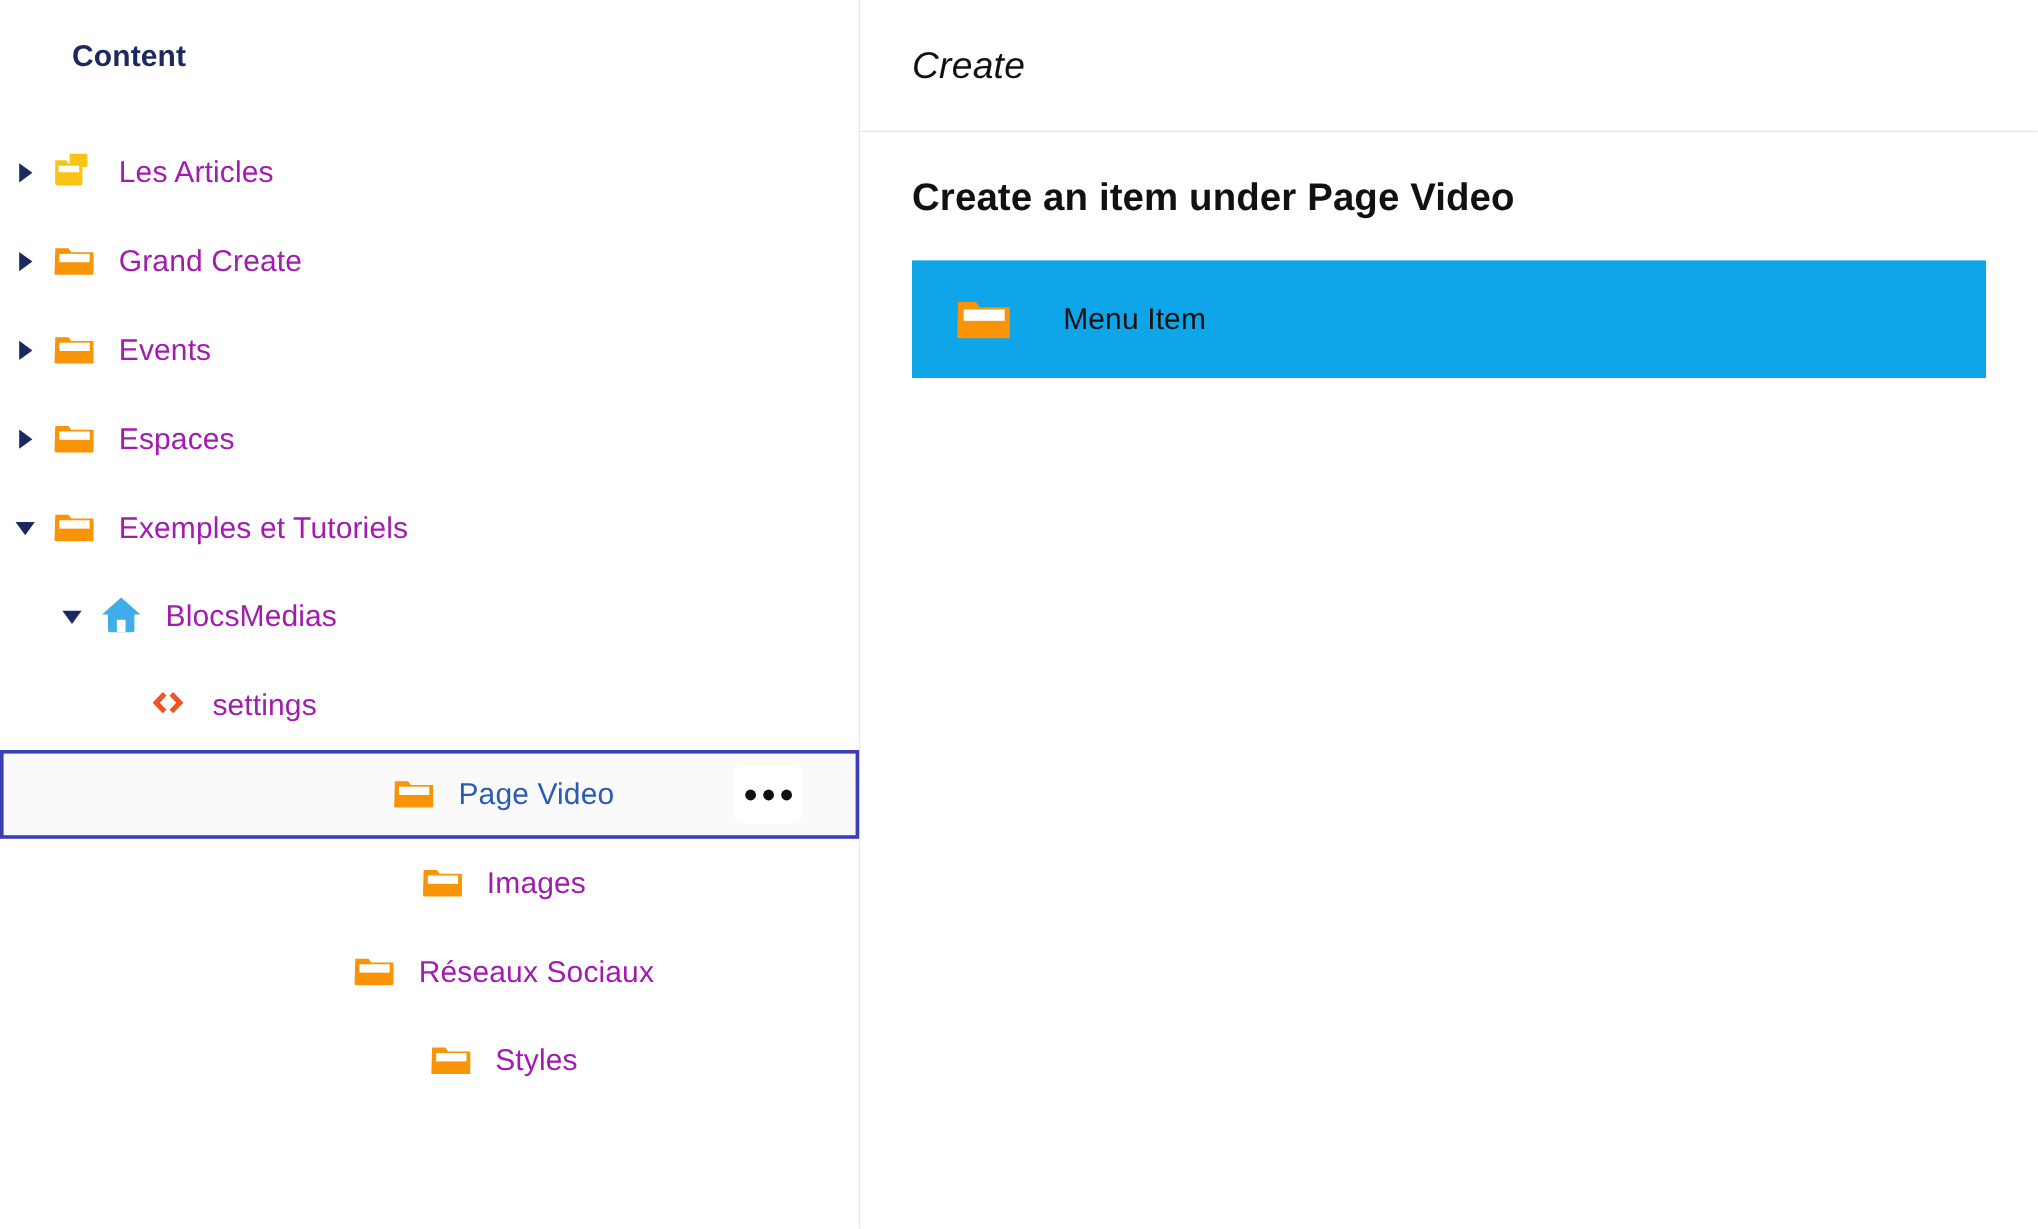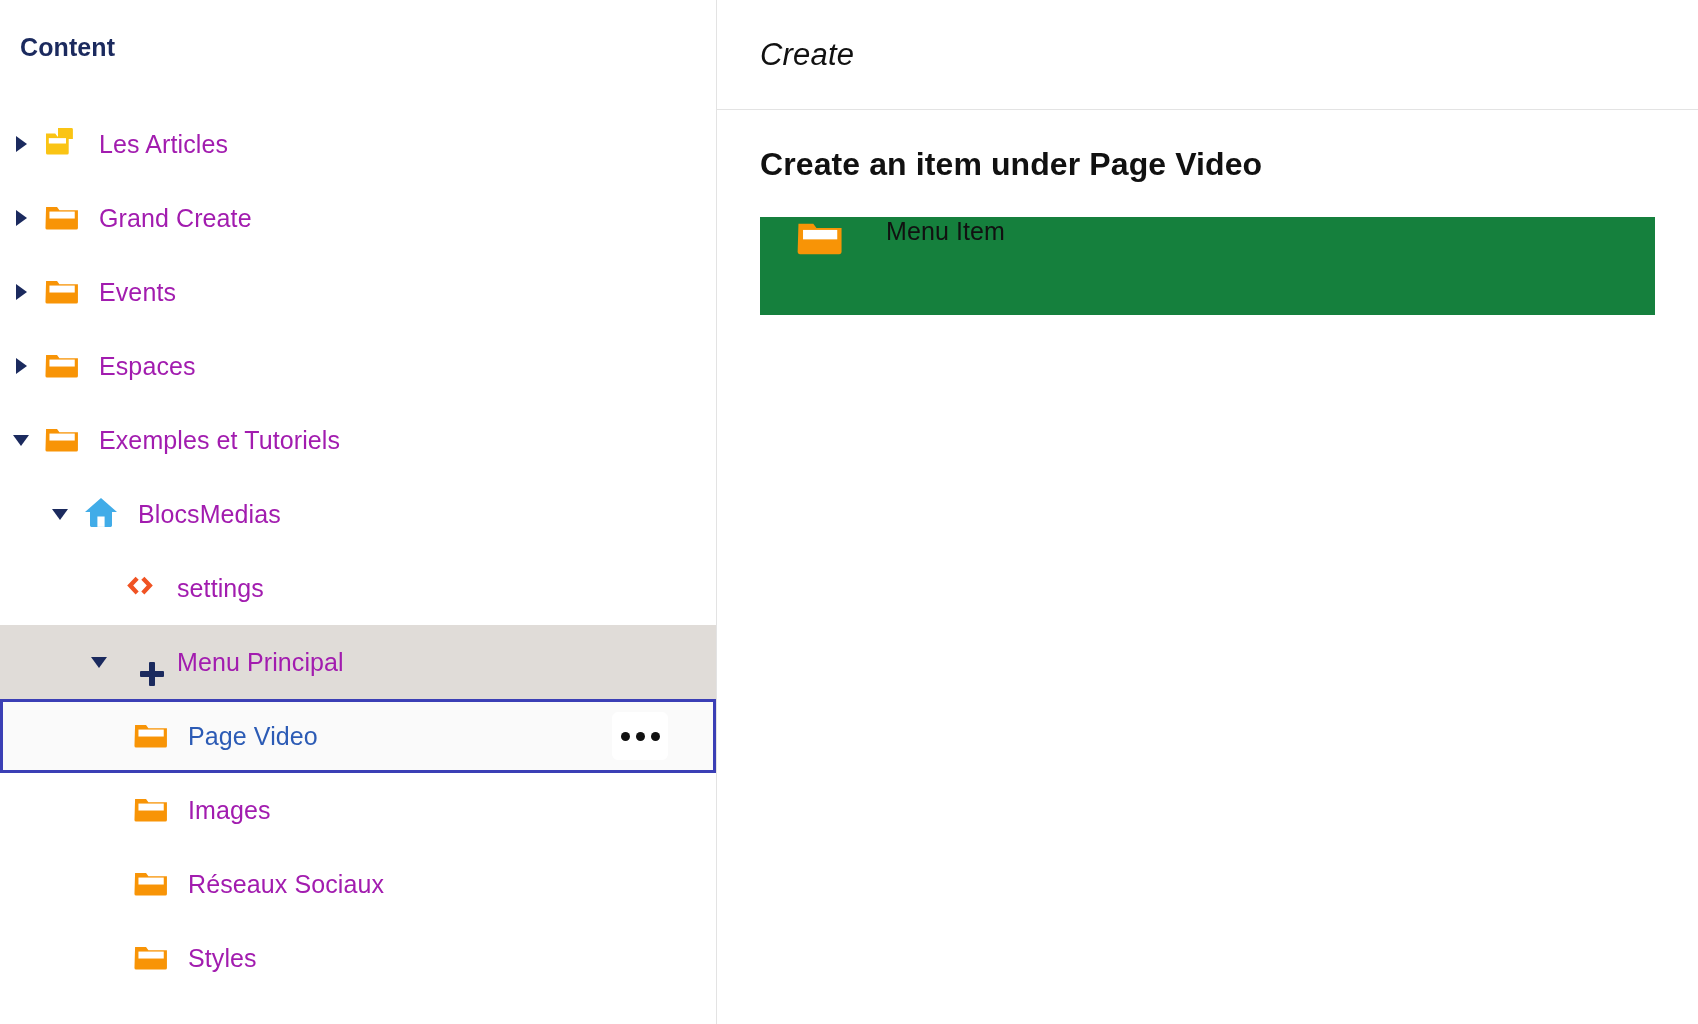--- a/index.html
+++ b/index.html
@@ -28,21 +28,21 @@
     background: #ffffff;
     border-right: 1px solid #e3e3e3;
     position: relative;
     flex: 0 0 717px;
   }
 
   .panel-title {
     font-size: 25px;
     font-weight: bold;
     color: #1b2a5e;
-    padding: 33px 0 0 20px;
+    padding: 33px 0 0 60px;
     letter-spacing: .1px;
   }
 
   .tree {
     margin-top: 45px;
   }
 
   .tree-row {
     display: flex;
     align-items: center;
@@ -87,21 +87,21 @@
     color: #a21caf;
     white-space: nowrap;
     padding-left: 10px;
     letter-spacing: .1px;
   }
 
   
   .lvl-0 { padding-left: 7px; }
   .lvl-1 { padding-left: 46px; }
   .lvl-2 { padding-left: 85px; }
-  .lvl-3 { padding-left: 96px; }
+  .lvl-3 { padding-left: 96px; justify-content: center; }
 
   .row-highlight { background: #e0dcd8; }
 
   .row-selected {
     background: #fafafa;
     outline: 3px solid #3b3fb5;
     outline-offset: -3px;
     z-index: 3;
   }
   .row-selected .tree-label { color: #2c5bb5; }
@@ -175,24 +175,24 @@
 
   .section-heading {
     font-size: 32px;
     font-weight: bold;
     color: #111111;
     margin: 0 0 34px 0;
     letter-spacing: .1px;
   }
 
   .create-card {
-    background: #15803d;
+    background: #0ea5e9;
     height: 98px;
     display: flex;
-    align-items: flex-start;
+    align-items: center;
     padding-left: 24px;
     cursor: pointer;
     width: 100%;
   }
   .create-card-icon {
     width: 72px;
     flex: 0 0 72px;
     display: flex;
     align-items: center;
     justify-content: center;
@@ -289,29 +289,20 @@
         </div>
         <div class="tree-row lvl-2">
           <span class="arrow-slot"></span>
           <span class="icon-slot">
             <span class="ico"><svg width="34" height="21.08" viewBox="0 0 34 21">
                 <path d="M12.6 1.6 L4.2 10.5 l8.4 8.9 l3.1 -3.0 l-5.5 -5.9 l5.5 -5.9 z" fill="#f05323"></path>
                 <path d="M21.4 1.6 L29.8 10.5 l-8.4 8.9 l-3.1 -3.0 l5.5 -5.9 l-5.5 -5.9 z" fill="#f05323"></path>
               </svg></span>
           </span>
           <span class="tree-label">settings</span>
-        </div>
-        <div class="tree-row lvl-2 row-highlight">
-          <span class="arrow-slot">
-            <span class="arrow expanded"></span>
-          </span>
-          <span class="icon-slot">
-            <span class="ico"><span class="plus-icon"></span></span>
-          </span>
-          <span class="tree-label">Menu Principal</span>
         </div>
         <div class="tree-row lvl-3 row-selected">
           <span class="arrow-slot"></span>
           <span class="icon-slot">
             <span class="ico"><svg width="34" height="27.88" viewBox="0 0 34 28">
                 <path d="M1 5 h11 l2.4 3.2 h18.6 v17.8 a1.6 1.6 0 0 1 -1.6 1.6 h-29.4 a1.6 1.6 0 0 1 -1.6 -1.6 z" fill="#f89406"></path>
                 <rect x="4.4" y="9.6" width="25.4" height="7" fill="#ffffff"></rect>
               </svg></span>
           </span>
           <span class="tree-label">Page Video</span>

